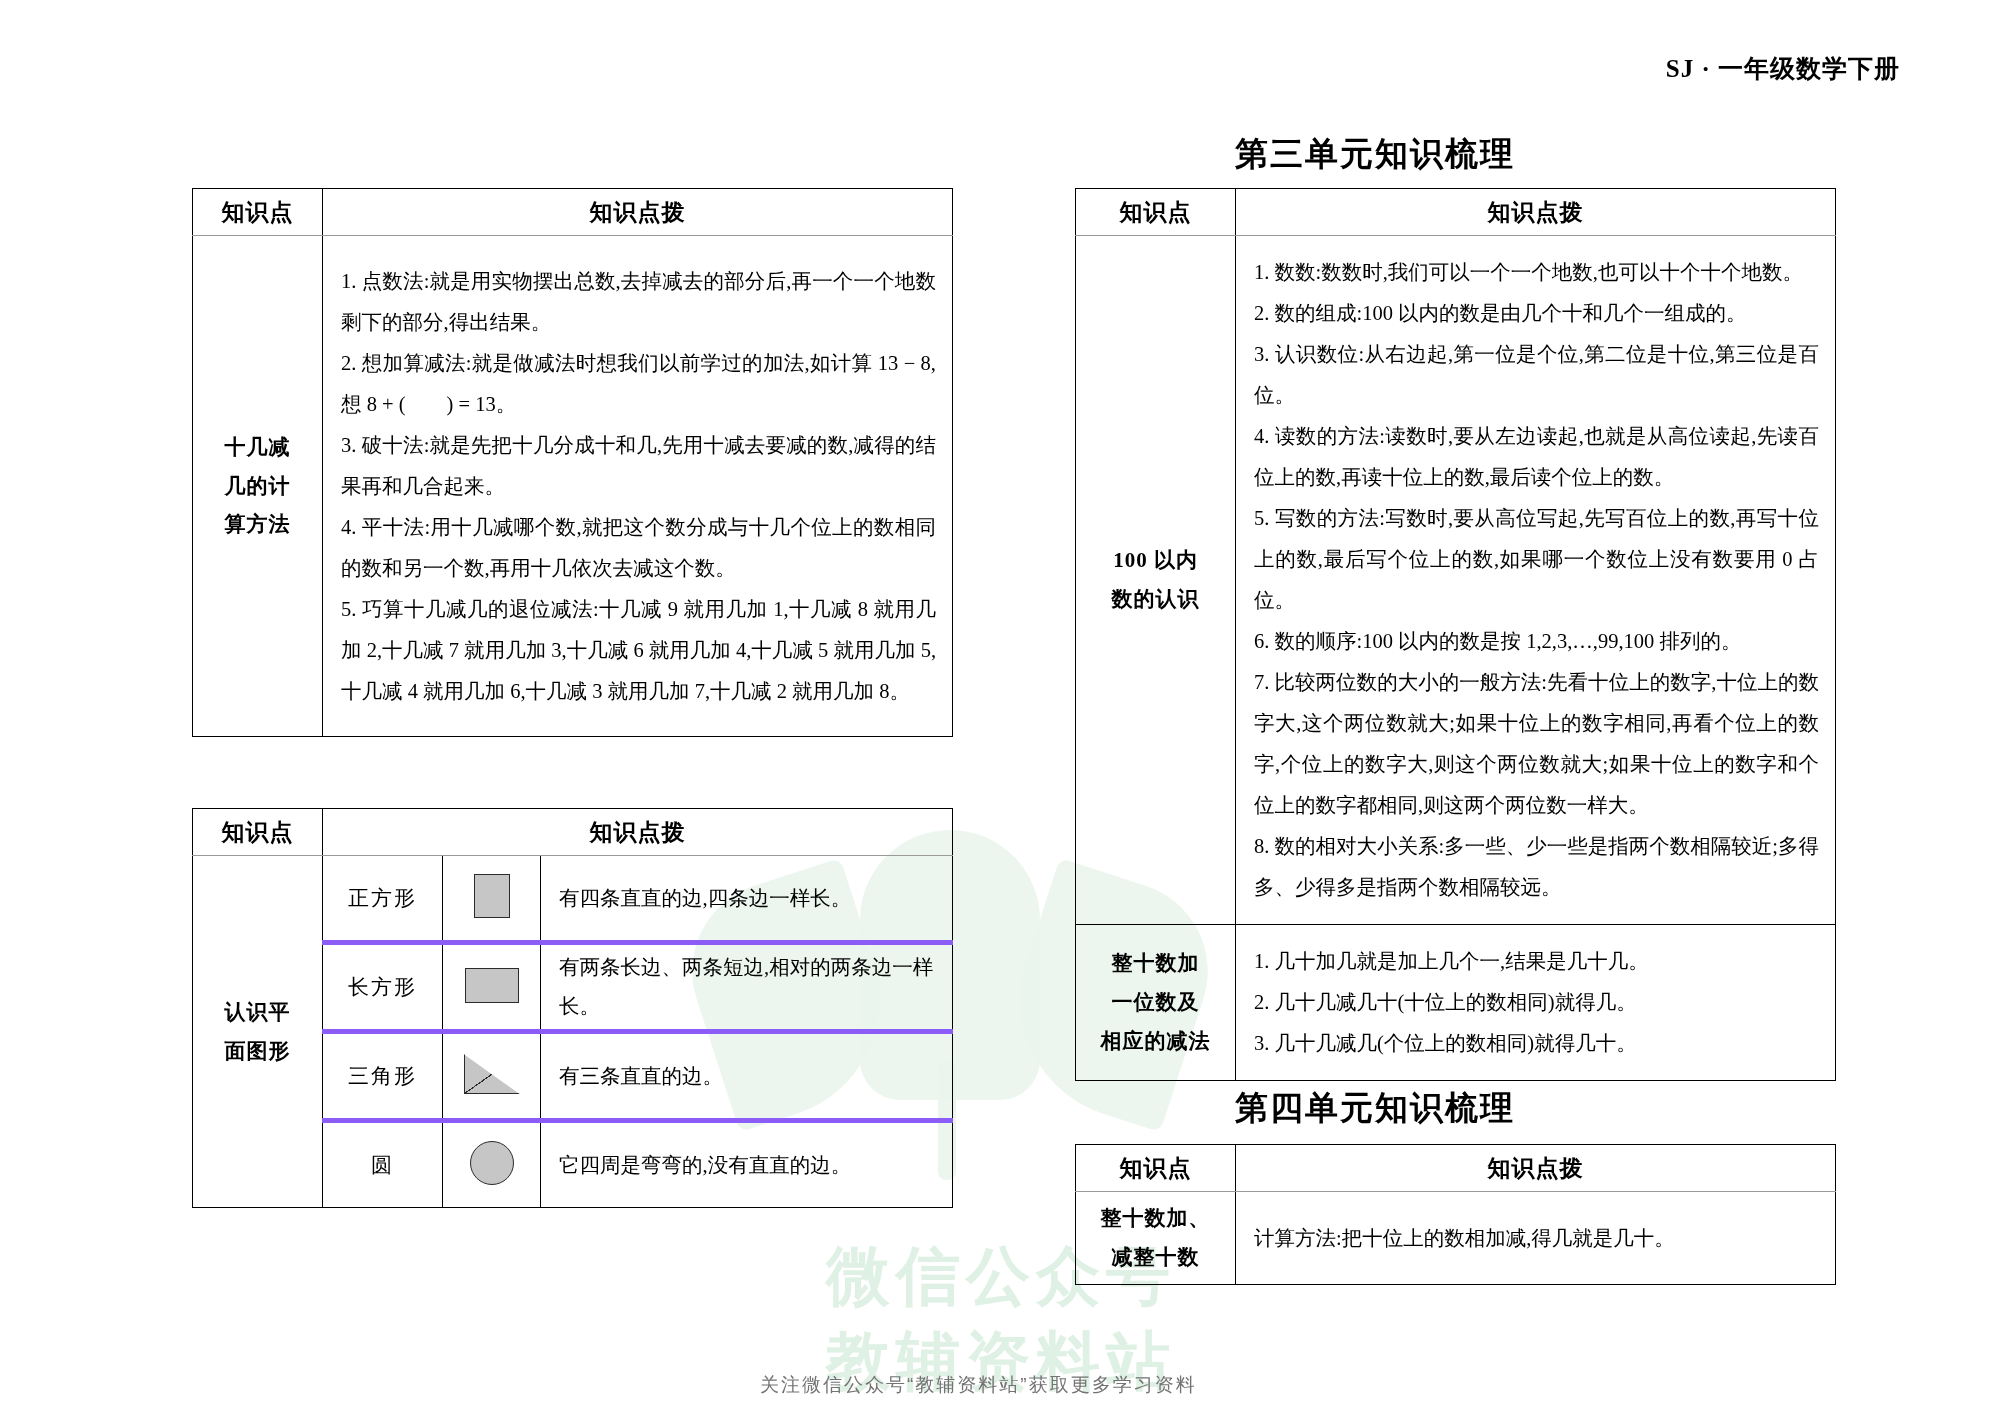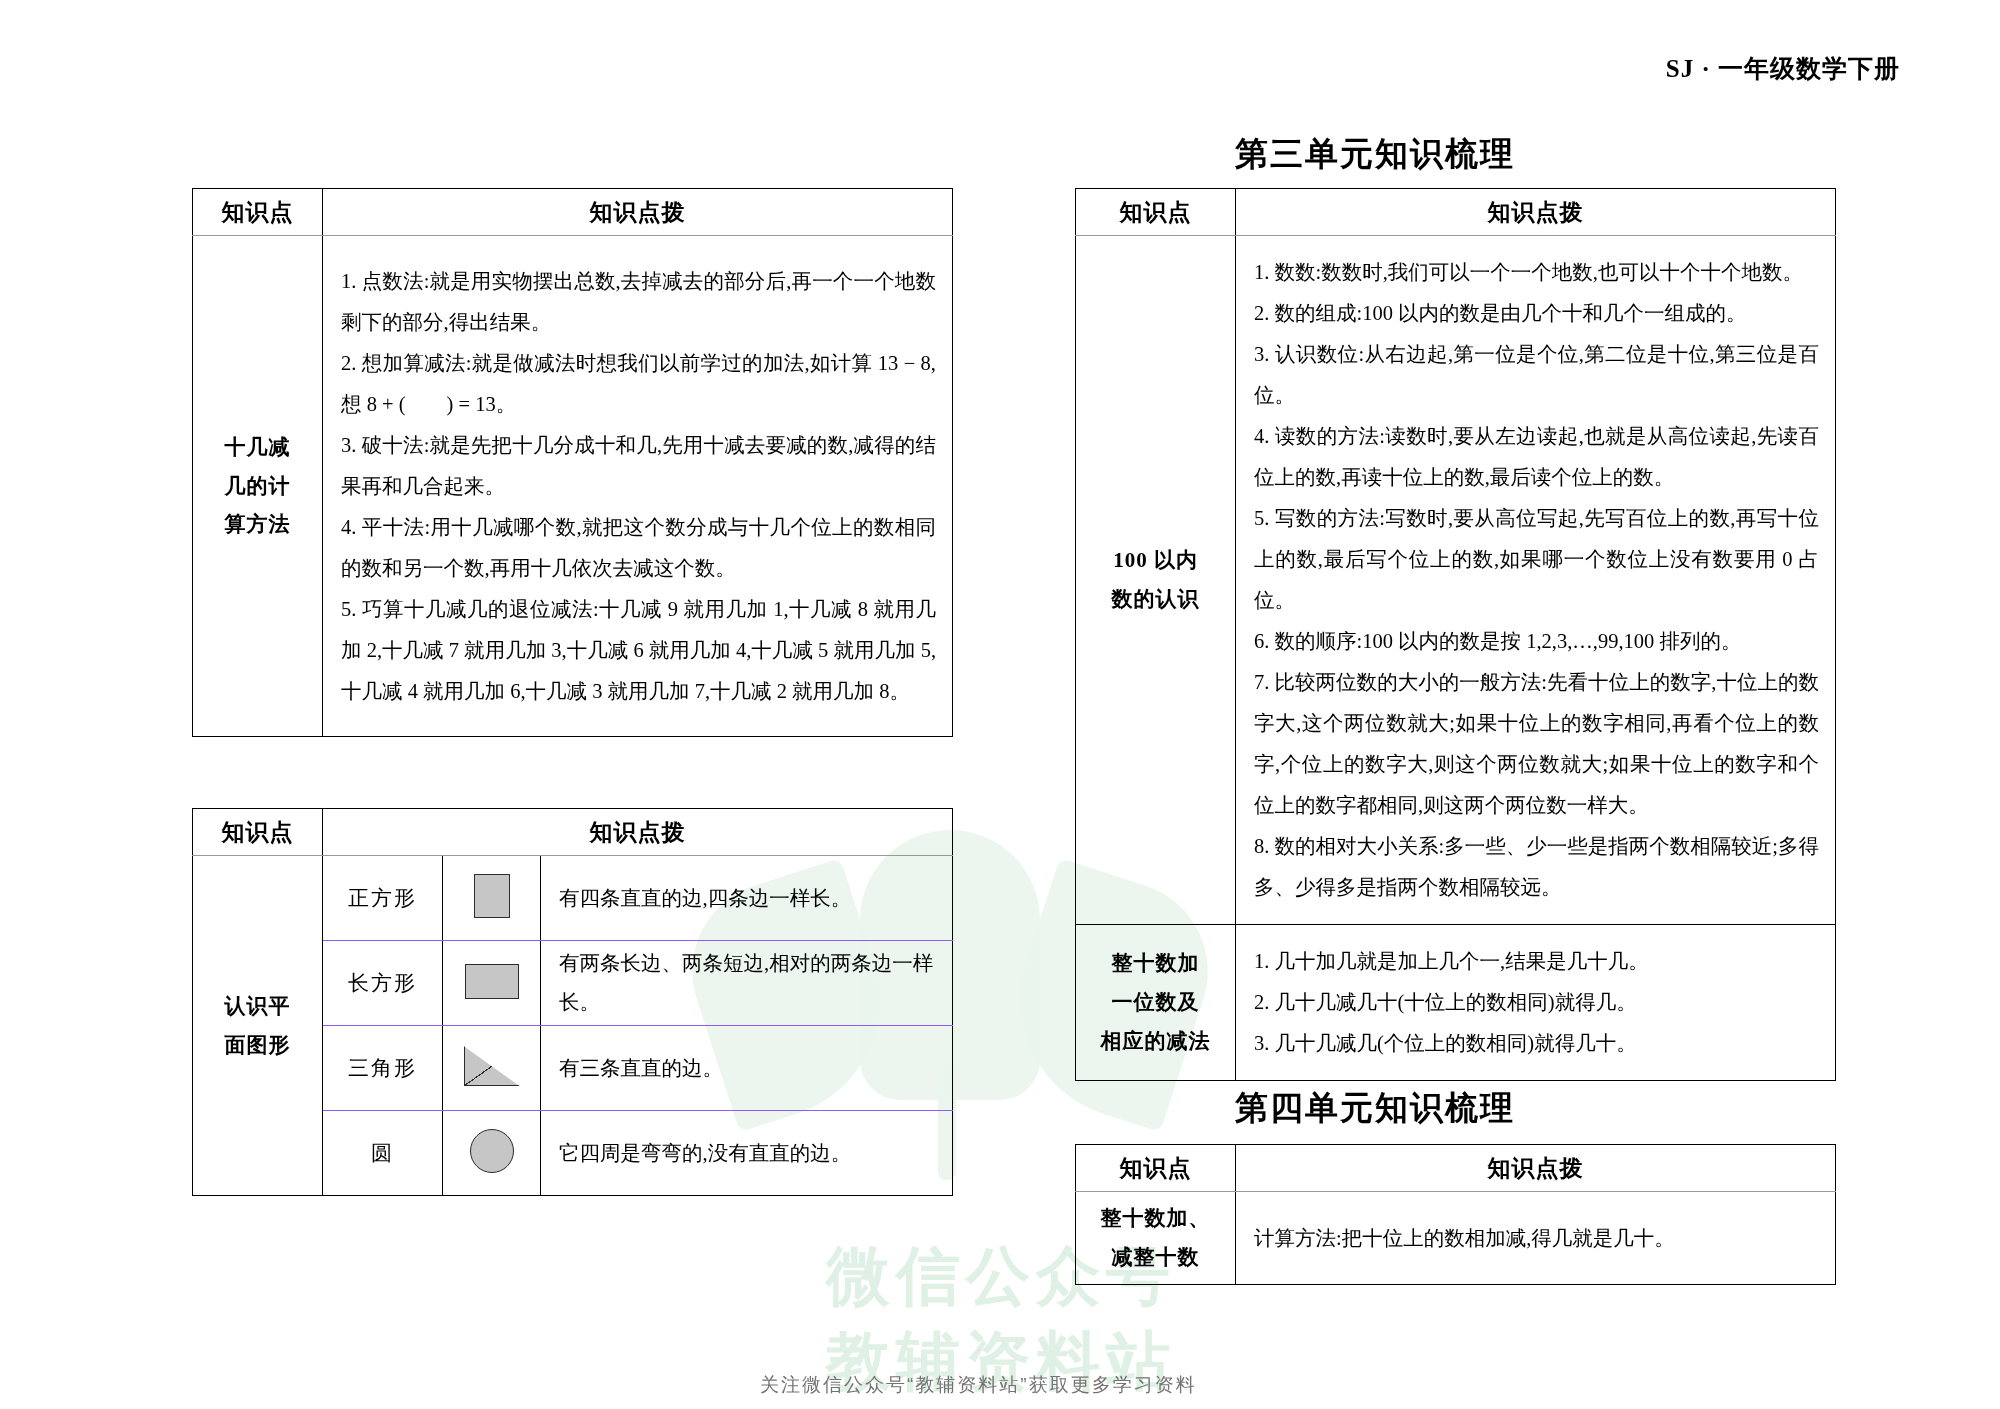--- a/index.html
+++ b/index.html
@@ -80,21 +80,21 @@
     border-collapse: collapse;
     table-layout: fixed;
     background: transparent;
   }
   table.kt td, table.kt th {
     border: 1px solid #000;
     padding: 0;
     vertical-align: middle;
     background: transparent;
   }
-  table.kt td.sep-bot { border-bottom: 1px solid #8b5cf6; }
+  table.kt td.sep-bot { border-bottom: 5px solid #8b5cf6; }
 
   .hdr {
     font-family: "Liberation Serif", "DejaVu Serif", serif;
     font-size: 23px;
     font-weight: bold;
     text-align: center;
     height: 46px;
     letter-spacing: 1px;
   }
   .hdr.thin-bot { border-bottom: 1px solid #9a9a9a; }

